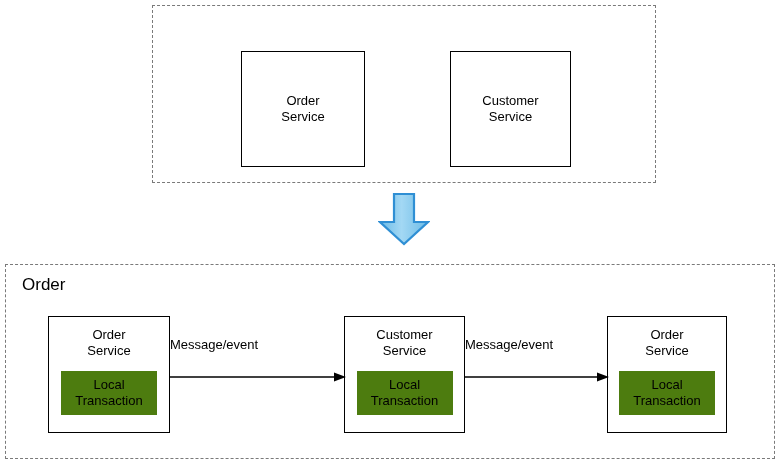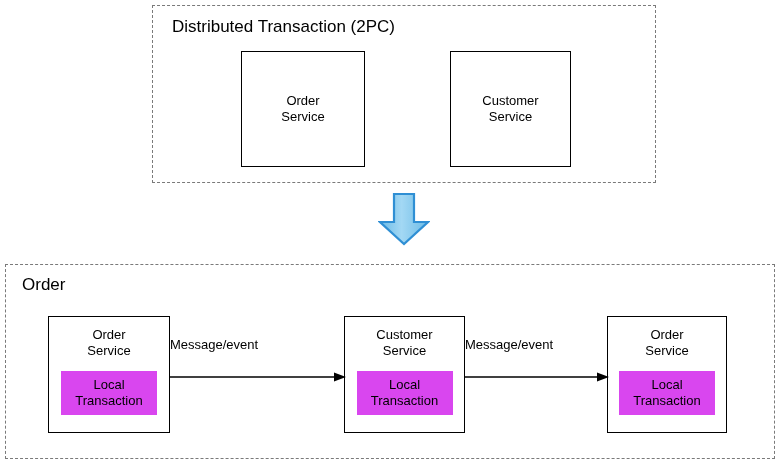--- a/index.html
+++ b/index.html
@@ -111,21 +111,21 @@
     align-items: center;
   }
   .saga-box .saga-service-label {
     font-size: 13px;
     line-height: 16px;
     text-align: center;
     white-space: pre-line;
     margin-top: 10px;
   }
   .local-txn {
-    background: #d946ef;
+    background: #4d7c0f;
     font-size: 13px;
     line-height: 16px;
     text-align: center;
     white-space: pre-line;
     padding: 6px 6px;
     margin-top: 12px;
     width: 84px;
     box-sizing: content-box;
   }
 
@@ -150,21 +150,20 @@
   }
   #connector-1-label { left: 170px; top: 337px; width: 176px; }
   #connector-2-label { left: 465px; top: 337px; width: 144px; }
 </style>
 </head>
 <body>
 
 <div class="stage">
 
   <div class="group" id="group-2pc"></div>
-  <div class="group-title" id="group-2pc-title">Distributed Transaction (2PC)</div>
 
   <div class="service-box" id="box-order-2pc">
     <div class="service-label">Order
 Service</div>
   </div>
 
   <div class="service-box" id="box-customer-2pc">
     <div class="service-label">Customer
 Service</div>
   </div>

